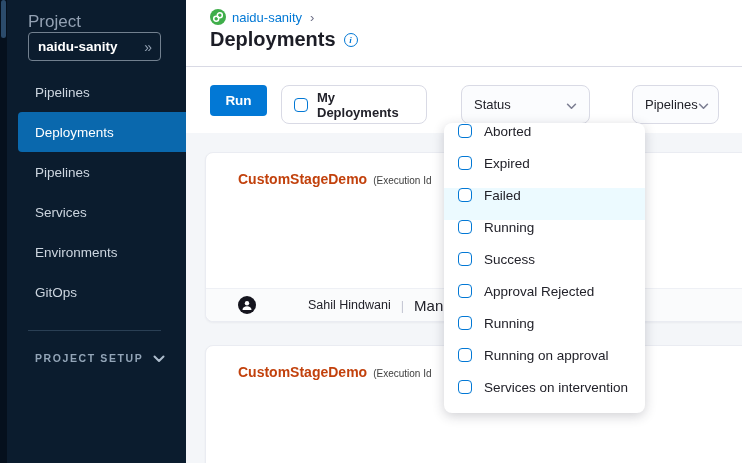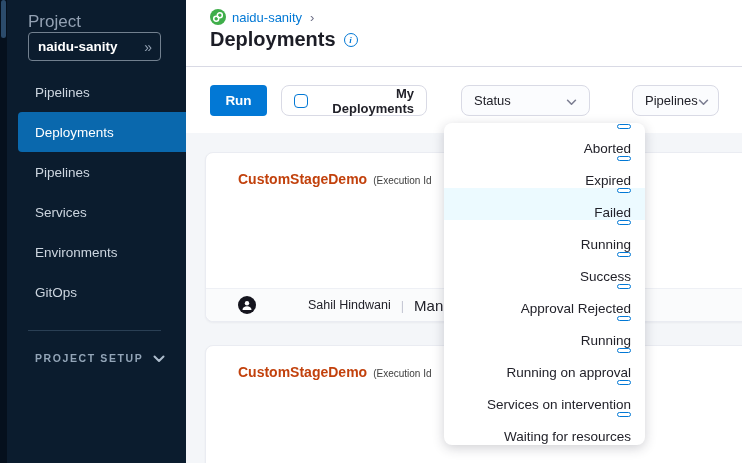--- a/index.html
+++ b/index.html
@@ -27,21 +27,21 @@
   .mod-icon { width:16px; height:16px; border-radius:50%; background:#3fae4a; display:inline-flex; align-items:center; justify-content:center; }
   .crumb-link { font-size:13px; color:#0278d5; font-weight:500; cursor:pointer; }
   .crumb-sep { font-size:13px; color:#6b6d85; margin-left:2px; }
   .page-title-row { position:absolute; left:24px; top:28px; display:flex; align-items:center; gap:8px; }
   .page-title { font-size:20px; font-weight:bold; color:#1c1d26; }
   .info-icon { width:14px; height:14px; border:1.3px solid #0278d5; border-radius:50%; color:#0278d5; font-size:9px; font-weight:bold; display:inline-flex; align-items:center; justify-content:center; font-family:"Liberation Serif", serif; font-style:italic; }
   .header-divider { position:absolute; left:0; top:66px; width:556px; height:1px; background:#d9dae5; }
 
   .toolbar { position:absolute; left:0; top:67px; width:556px; height:66px; background:#fff;padding-left:24px; }
   .run-btn { position:absolute; left:24px; top:18px; width:57px; height:31px; background:#0278d5; color:#fff; border:none; border-radius:4px; font-size:13.5px; font-weight:bold; cursor:pointer; font-family:"Liberation Sans", sans-serif; }
-  .chip { position:absolute; top:18px; height:31px; border:1px solid #d9dae5; border-radius:8px; background:#fff; display:flex; align-items:center; cursor:pointer;text-align:right; }
+  .chip { position:absolute; top:18px; height:39px; border:1px solid #d9dae5; border-radius:8px; background:#fff; display:flex; align-items:center; cursor:pointer; }
   .chk-chip { left:95px; width:146px; gap:9px; padding:0 12px; }
   .cb { width:14px; height:14px; min-width:14px; border:1.6px solid #0278d5; border-radius:4px; background:#fff; }
   .chk-chip-label { font-size:13px; font-weight:bold; color:#22222a; }
   .select { justify-content:space-between; padding:0 12px; background:#fbfcfe; }
   .select-status { left:275px; width:129px; }
   .select-pipelines { left:446px; width:87px; }
   .select-label { font-size:13px; font-weight:500; color:#22222a; }
 
   .list-area { position:absolute; left:0; top:133px; width:556px; height:330px; background:#f4f6f9; }
   .card { position:absolute; left:19px; width:600px; background:#fff; border:1px solid #eaecf2; border-radius:8px; box-shadow:0 1px 2px rgba(40,41,61,.05); }
@@ -51,21 +51,21 @@
   .pipe-name { font-size:14px; font-weight:bold; color:#c2410c; }
   .exec-id { font-size:10px; color:#404040; }
   .card-footer { position:absolute; left:0; bottom:0; width:100%; height:33px; background:#fafbfc; border-top:1px solid #eef0f5; border-radius:0 0 8px 8px; display:flex; align-items:center; gap:8px; padding-left:32px; }
   .avatar { width:18px; height:18px; border-radius:50%; background:#15151e; display:inline-flex; align-items:center; justify-content:center; }
   .author { font-size:12.5px; font-weight:500; color:#22222a;margin-left:44px; }
   .pipe-sep { color:#c6c8d4; font-size:13px; margin:0 2px; }
   .trigger { font-size:15px; color:#22222a; }
 
   
   .dropdown { position:absolute; left:258px; top:123px; width:201px; background:#fff; border-radius:8px; box-shadow:0 3px 12px rgba(40,41,61,.22); z-index:20; padding:1px 0; }
-  .opt { height:32px; display:flex; align-items:flex-end; gap:12px; padding:0 14px; font-size:13.5px; color:#22222a; cursor:pointer;flex-direction:column; }
+  .opt { height:32px; display:flex; align-items:flex-start; gap:12px; padding:0 14px; font-size:13.5px; color:#22222a; cursor:pointer; }
   .opt.hl { background:#ecfaff; }
   .chev { display:inline-block; }
 </style>
 </head>
 <body>
 
 <div class="app">
 
   <div class="rail">
     <div class="rail-thumb"></div>
@@ -202,20 +202,16 @@
           <span>Running</span>
         </div>
       <div class="opt">
           <span class="cb"></span>
           <span>Running on approval</span>
         </div>
       <div class="opt">
           <span class="cb"></span>
           <span>Services on intervention</span>
         </div>
-      <div class="opt">
-          <span class="cb"></span>
-          <span>Waiting for resources</span>
-        </div>
     </div>
 
   </div>
 </div>
 
 </body></html>

